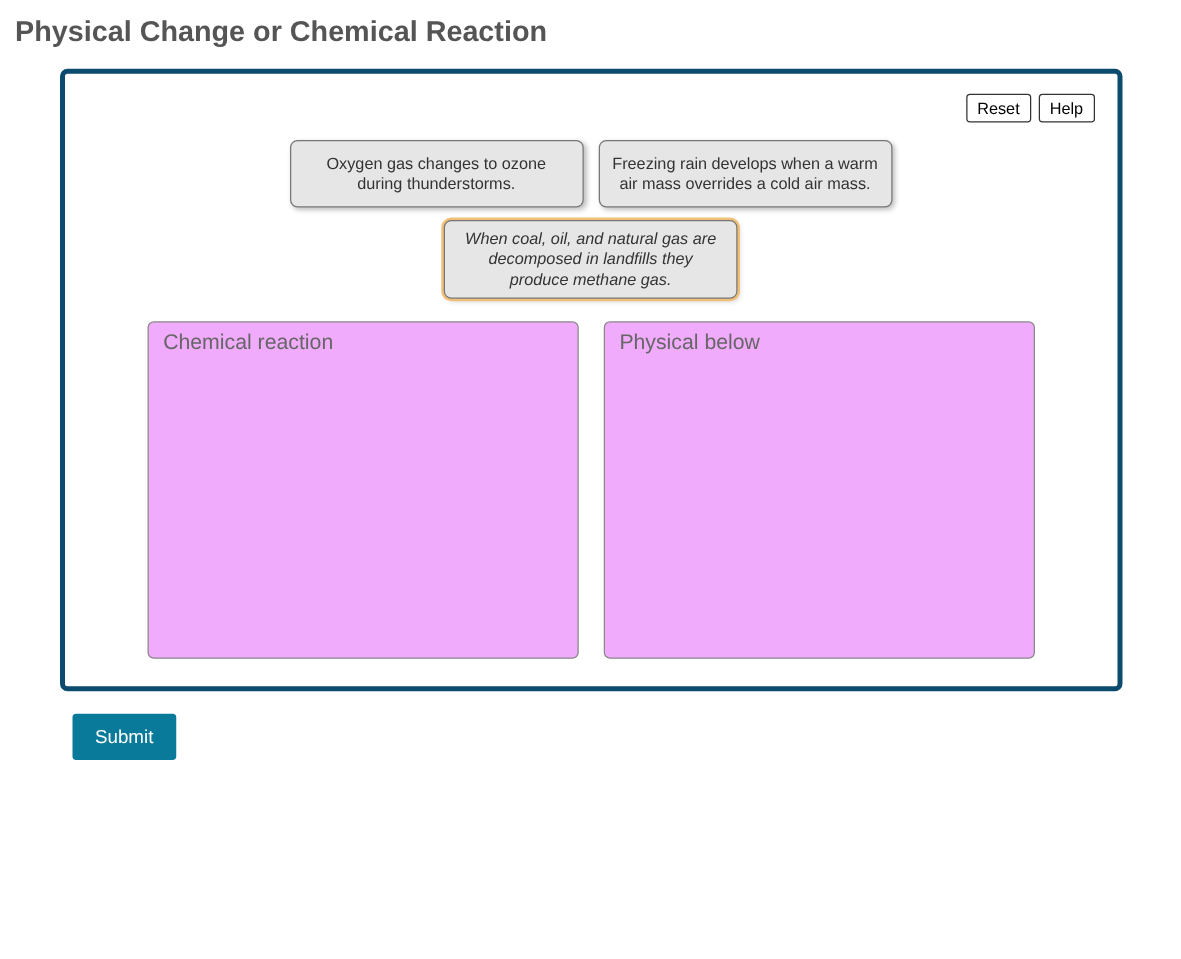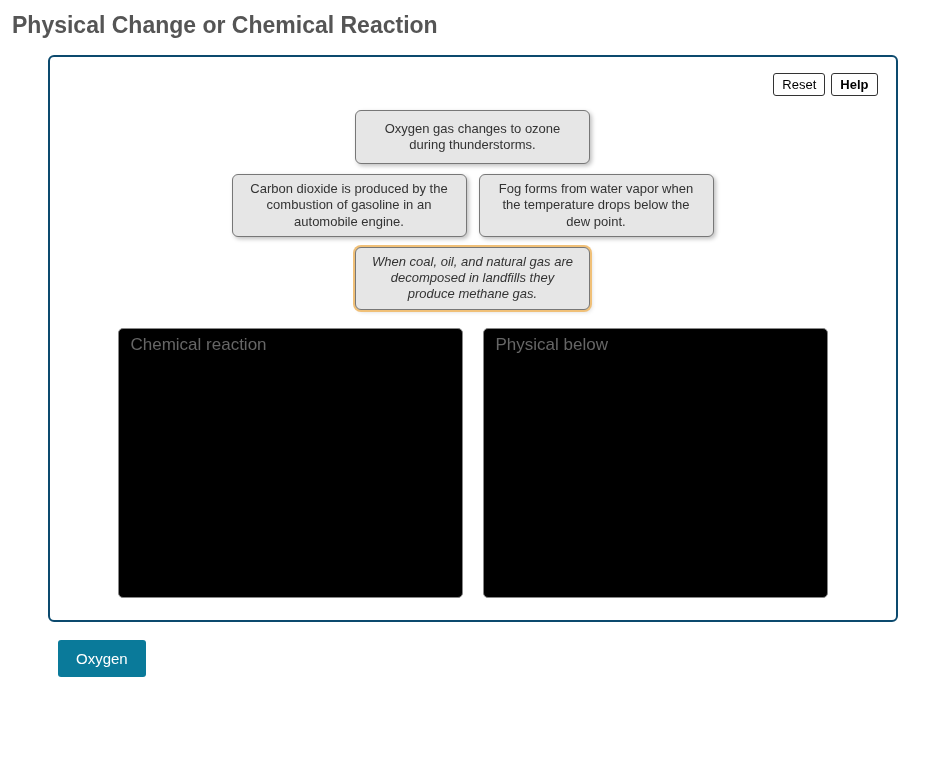--- a/index.html
+++ b/index.html
@@ -12,40 +12,40 @@
   }
   .page-title {
     font-size: 23px;
     font-weight: bold;
     color: #555;
     margin: 4px 0 16px 4px;
   }
   .panel {
     margin: 0 auto;
     width: 850px;
-    border: 2px solid #0c4a6e;
+    border: 4px solid #0c4a6e;
     border-radius: 6px;
     padding: 16px 18px 22px 18px;
     position: relative;
   }
   .toolbar {
     display: flex;
     justify-content: flex-end;
     gap: 6px;
     margin-bottom: 14px;
   }
   .tool-btn {
     border: 1px solid #333;
     background: #fff;
     font-size: 13px;
     padding: 3px 8px;
     border-radius: 3px;
     cursor: pointer;
   }
-  .tool-help { font-weight: bold; }
+  .tool-help { font-weight: normal; }
   .cards-area {
     display: flex;
     flex-direction: column;
     align-items: center;
     gap: 10px;
     margin-bottom: 18px;
   }
   .cards-row {
     display: flex;
     gap: 12px;
@@ -75,21 +75,21 @@
   .drop-zones {
     display: flex;
     justify-content: center;
     gap: 20px;
   }
   .drop-zone {
     width: 345px;
     height: 270px;
     border: 1px solid #888;
     border-radius: 5px;
-    background: #000000;
+    background: #f0abfc;
     position: relative;
   }
   .drop-zone-label {
     position: absolute;
     top: 6px;
     left: 10px;
     font-size: 17px;
     color: #666;
     background: transparent;
     padding: 0 2px;
@@ -115,36 +115,33 @@
 <div class="panel">
 
   <div class="toolbar">
     <button class="tool-btn">Reset</button>
     <button class="tool-btn tool-help">Help</button>
   </div>
 
   <div class="cards-area">
     <div class="cards-row">
       <div class="card">Oxygen gas changes to ozone during thunderstorms.</div>
-    </div>
-    <div class="cards-row">
-      <div class="card">Carbon dioxide is produced by the combustion of gasoline in an automobile engine.</div>
-      <div class="card">Fog forms from water vapor when the temperature drops below the dew point.</div>
+      <div class="card">Freezing rain develops when a warm air mass overrides a cold air mass.</div>
     </div>
     <div class="cards-row">
       <div class="card highlighted">When coal, oil, and natural gas are decomposed in landfills they produce methane gas.</div>
     </div>
   </div>
 
   <div class="drop-zones">
     <div class="drop-zone">
       <div class="drop-zone-label">Chemical reaction</div>
     </div>
     <div class="drop-zone">
       <div class="drop-zone-label">Physical below</div>
     </div>
   </div>
 
 </div>
 
 <div class="submit-row">
-  <button class="submit-btn">Oxygen</button>
+  <button class="submit-btn">Submit</button>
 </div>
 
 </body></html>

